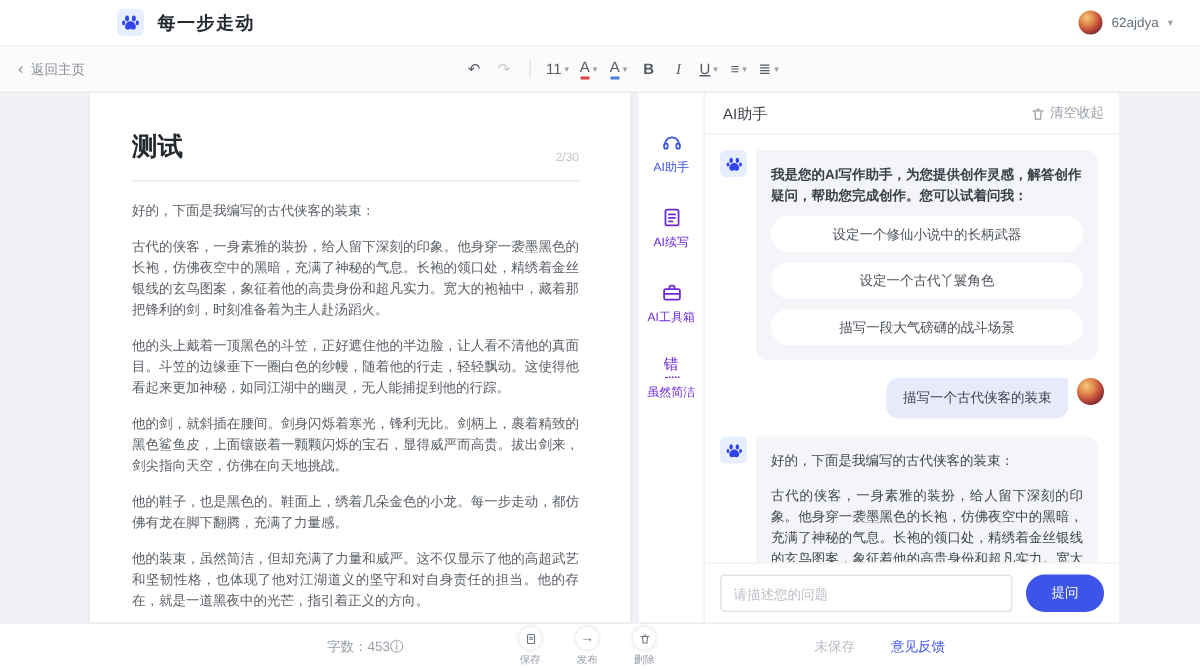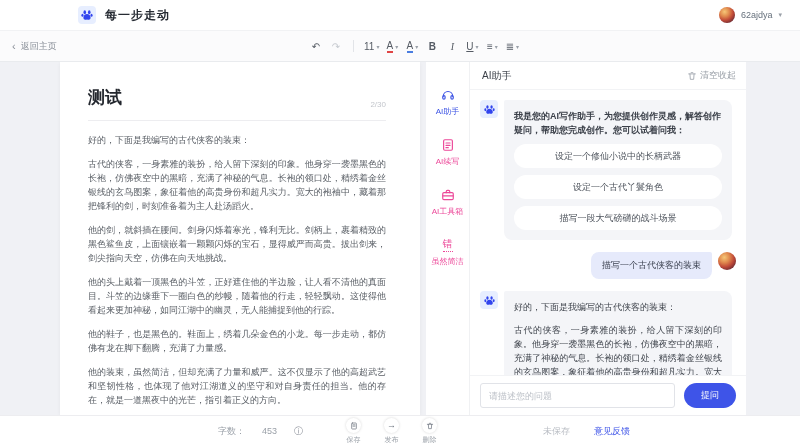--- a/index.html
+++ b/index.html
@@ -37,21 +37,21 @@
   .doc-card { position:absolute; left:60px; top:0; width:360px; height:353px; background:#fff; box-shadow:0 1px 4px rgba(0,0,0,.05); overflow:hidden; }
   .doc-inner { padding:24px 34px 0 28px; }
   .doc-title-row { display:flex; justify-content:space-between; align-items:flex-end; }
   .doc-title { font-size:17px; font-weight:bold; color:#23272e; }
   .doc-counter { font-size:8px; color:#c3c6cc; }
   .doc-divider { height:1px; background:#ededf0; margin:11px 0 12px; }
   .doc-body p { font-size:9px; line-height:14px; color:#5b6067; margin-bottom:10px; text-align:justify; }
 
   
   .tab-rail { position:absolute; left:426px; top:0; width:44px; height:353px; background:#fff; border-right:1px solid #f0f1f3; display:flex; flex-direction:column; align-items:center; padding-top:26px; gap:21px; }
-  .rail-tab { display:flex; flex-direction:column; align-items:center; gap:4px; color:#ec4899; cursor:pointer; }
+  .rail-tab { display:flex; flex-direction:column; align-items:center; gap:4px; color:#6d28d9; cursor:pointer; }
   .rail-tab.active { color:#3b52e4; }
   .rail-label { font-size:8px; }
   .proof-glyph { font-size:10px; line-height:1.2; border-bottom:1.5px dotted currentColor; padding-bottom:1px; }
 
   
   .chat-panel { position:absolute; left:470px; top:0; width:276px; height:353px; background:#fff; display:flex; flex-direction:column; }
   .chat-header { height:28px; flex:none; border-bottom:1px solid #f2f3f5; display:flex; align-items:center; padding:0 10px 0 12px; }
   .chat-title { font-size:10px; color:#3a3f47; }
   .chat-actions { margin-left:auto; display:flex; align-items:center; gap:0; }
   .chat-action { display:flex; align-items:center; gap:3px; font-size:9px; color:#9aa0a8; cursor:pointer; }
@@ -65,21 +65,21 @@
   .bubble-user { background:#e6eafb; border-radius:8px 2px 8px 8px; padding:7px 11px; font-size:9px; line-height:13px; color:#3d4352; margin-right:6px; }
   .user-avatar-sm { width:18px; height:18px; border-radius:50%; flex:none; background:radial-gradient(circle at 35% 30%, #f6c778 0%, #e08a4e 30%, #c14b38 55%, #6e2b33 80%, #34202b 100%); }
   .reply-body { margin-top:9px; text-align:justify; }
   .chat-input-row { height:40px; flex:none; border-top:1px solid #f2f3f5; display:flex; align-items:center; padding:0 10px; gap:9px; background:#fff; }
   .question-input { flex:1; height:25px; border:1px solid #e1e3e8; border-radius:3px; font-size:9px; padding:0 8px; color:#333; outline:none; font-family:"Liberation Sans",sans-serif; }
   .question-input::placeholder { color:#bcc0c7; }
   .ask-btn { width:52px; height:25px; border:none; border-radius:13px; background:#3e54e8; color:#fff; font-size:9px; cursor:pointer; font-family:"Liberation Sans",sans-serif; }
 
   
   .footer { position:absolute; bottom:0; left:0; right:0; height:31px; background:#fff; border-top:1px solid #ededf0; z-index:3; }
-  .word-count { position:absolute; left:218px; top:0; height:100%; display:flex; align-items:center; gap:17px; font-size:9px; color:#9aa0a8; }
+  .word-count { position:absolute; left:218px; top:0; height:100%; display:flex; align-items:center; gap:0; font-size:9px; color:#9aa0a8; }
   .info-icon { font-size:9px; color:#8a8f98; }
   .footer-actions { position:absolute; left:346px; top:2px; display:flex; gap:23px; }
   .f-action { display:flex; flex-direction:column; align-items:center; gap:2px; cursor:pointer; }
   .f-circle { width:15px; height:15px; border-radius:50%; background:#fff; box-shadow:0 0 3px rgba(0,0,0,.16); display:flex; align-items:center; justify-content:center; color:#6d7580; }
   .f-label { font-size:7px; color:#9aa0a8; }
   .arrow-glyph { font-size:9px; line-height:1; color:#6d7580; }
   .unsaved { position:absolute; left:543px; top:0; height:100%; display:flex; align-items:center; font-size:9px; color:#b9bdc4; }
   .feedback { position:absolute; left:594px; top:0; height:100%; display:flex; align-items:center; font-size:9px; color:#3e54e8; cursor:pointer; }
 </style>
 </head>
@@ -144,22 +144,22 @@
   <div class="doc-card">
     <div class="doc-inner">
       <div class="doc-title-row">
         <div class="doc-title">测试</div>
         <div class="doc-counter">2/30</div>
       </div>
       <div class="doc-divider"></div>
       <div class="doc-body">
         <p>好的，下面是我编写的古代侠客的装束：</p>
         <p>古代的侠客，一身素雅的装扮，给人留下深刻的印象。他身穿一袭墨黑色的长袍，仿佛夜空中的黑暗，充满了神秘的气息。长袍的领口处，精绣着金丝银线的玄鸟图案，象征着他的高贵身份和超凡实力。宽大的袍袖中，藏着那把锋利的剑，时刻准备着为主人赴汤蹈火。</p>
+        <p>他的头上戴着一顶黑色的斗笠，正好遮住他的半边脸，让人看不清他的真面目。斗笠的边缘垂下一圈白色的纱幔，随着他的行走，轻轻飘动。这使得他看起来更加神秘，如同江湖中的幽灵，无人能捕捉到他的行踪。</p>
         <p>他的剑，就斜插在腰间。剑身闪烁着寒光，锋利无比。剑柄上，裹着精致的黑色鲨鱼皮，上面镶嵌着一颗颗闪烁的宝石，显得威严而高贵。拔出剑来，剑尖指向天空，仿佛在向天地挑战。</p>
-        <p>他的头上戴着一顶黑色的斗笠，正好遮住他的半边脸，让人看不清他的真面目。斗笠的边缘垂下一圈白色的纱幔，随着他的行走，轻轻飘动。这使得他看起来更加神秘，如同江湖中的幽灵，无人能捕捉到他的行踪。</p>
         <p>他的鞋子，也是黑色的。鞋面上，绣着几朵金色的小龙。每一步走动，都仿佛有龙在脚下翻腾，充满了力量感。</p>
         <p>他的装束，虽然简洁，但却充满了力量和威严。这不仅显示了他的高超武艺和坚韧性格，也体现了他对江湖道义的坚守和对自身责任的担当。他的存在，就是一道黑夜中的光芒，指引着正义的方向。</p>
       </div>
     </div>
   </div>
 
   <div class="tab-rail">
     <div class="rail-tab active">
       <svg width="14" height="14" viewBox="0 0 24 24" fill="none" stroke="currentColor" stroke-width="2" stroke-linecap="round">
         <path d="M4 14a8 8 0 0 1 16 0"></path>

